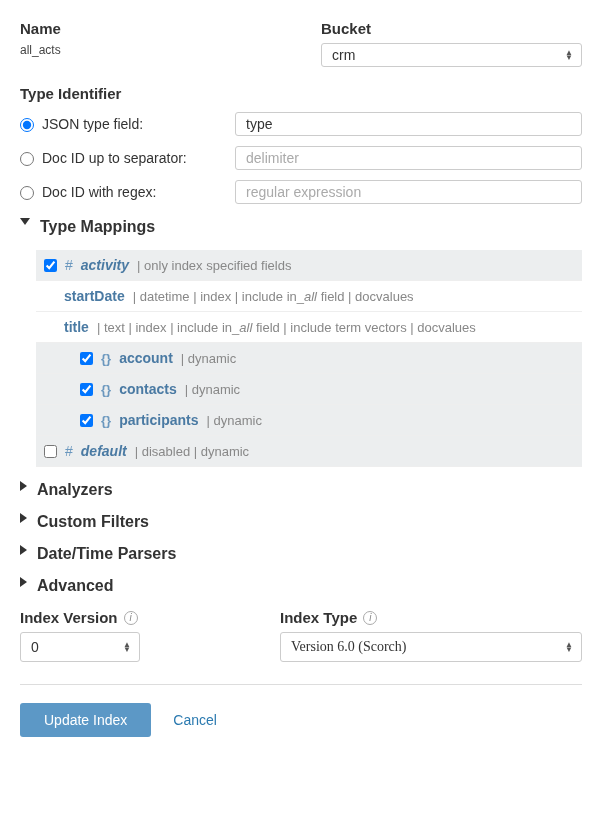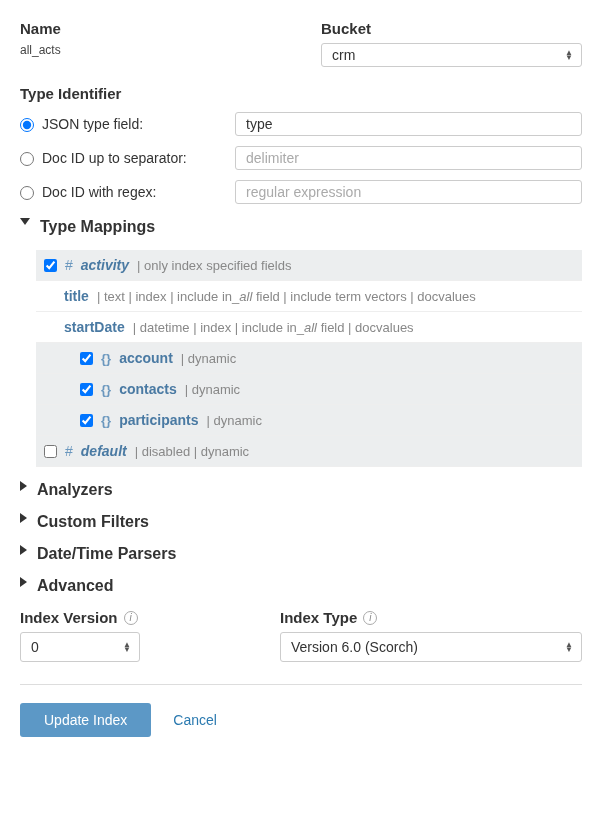--- a/index.html
+++ b/index.html
@@ -212,27 +212,27 @@
 <div class="type-mappings-body">
 
   <div class="map-row activity">
     <input type="checkbox" checked="" style="">
     <span class="hash-icon">#</span>
     <span class="type-name">activity</span>
     <span class="type-props">| <span>only index specified fields</span></span>
   </div>
 
   <div class="map-row indent-1">
+    <span class="type-name-field">startDate</span>
+    <span class="type-props allfield">| <span>datetime | index | include in_</span><em>all</em><span> field | docvalues</span></span>
+  </div>
+
+  <div class="map-row indent-1">
     <span class="type-name-field">title</span>
     <span class="type-props allfield">| <span>text | index | include in_</span><em>all</em><span> field | include term vectors | docvalues</span></span>
-  </div>
-
-  <div class="map-row indent-1">
-    <span class="type-name-field">startDate</span>
-    <span class="type-props allfield">| <span>datetime | index | include in_</span><em>all</em><span> field | docvalues</span></span>
   </div>
 
   <div class="map-row grey indent-2">
     <input type="checkbox" checked="" style="">
     <span class="brace-icon">{}</span>
     <span class="type-name-field">account</span>
     <span class="type-props">| <span>dynamic</span></span>
   </div>
 
   <div class="map-row grey indent-2">
@@ -283,21 +283,21 @@
     <div class="select-wrap" style="height:30px;">
       <span>0</span>
       <span class="select-arrows">▲<br>▼</span>
     </div>
   </div>
   <div style="flex:1; margin-left: 100px;">
     <div class="field-label">
       <span>Index Type</span>
       <span class="info-icon">i</span>
     </div>
-    <div class="select-wrap" style="height:30px;">
+    <div class="select-wrap" style="height:30px;font-family:Liberation Serif, serif;">
       <span>Version 6.0 (Scorch)</span>
       <span class="select-arrows">▲<br>▼</span>
     </div>
   </div>
 </div>
 
 <div class="divider"></div>
 
 <div class="button-row">
   <button class="btn-primary">Update Index</button>

